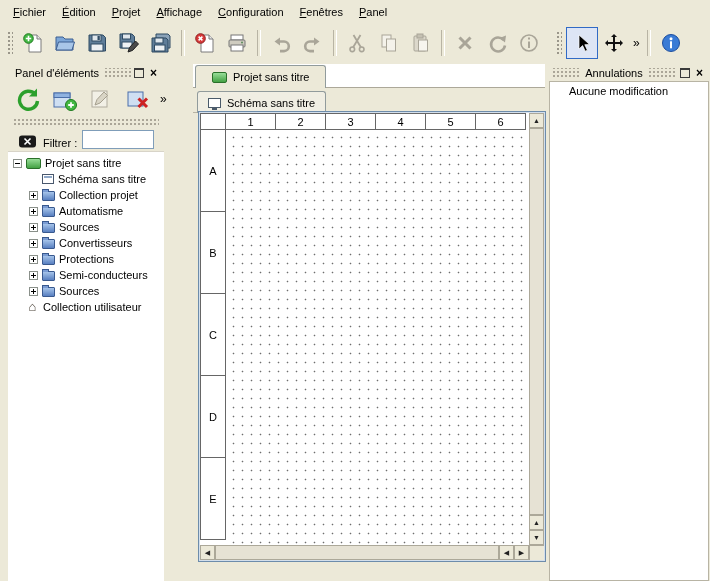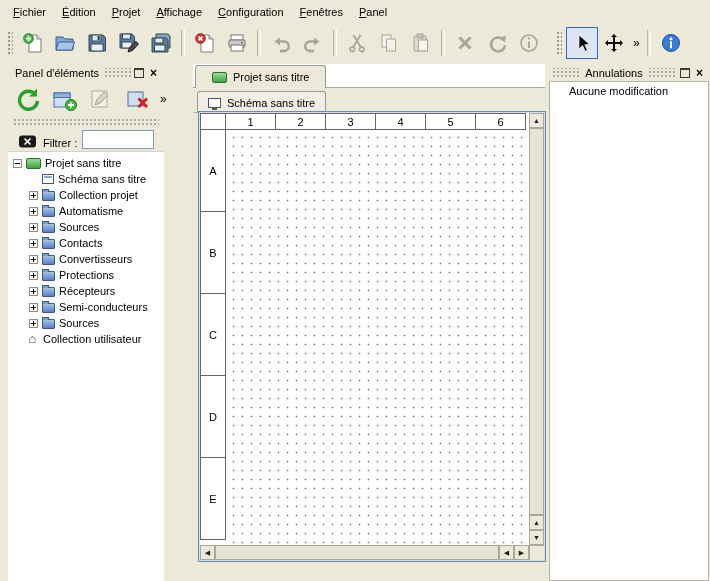--- a/index.html
+++ b/index.html
@@ -326,36 +326,26 @@
       <span>Automatisme</span>
     </div>
     <div class="tree-row d1">
       <span class="exp plus"></span>
       <span class="ticon i-folder"></span>
       <span>Sources</span>
     </div>
     <div class="tree-row d1">
       <span class="exp plus"></span>
       <span class="ticon i-folder"></span>
-      <span>Contacts</span>
-    </div>
-    <div class="tree-row d1">
-      <span class="exp plus"></span>
-      <span class="ticon i-folder"></span>
       <span>Convertisseurs</span>
     </div>
     <div class="tree-row d1">
       <span class="exp plus"></span>
       <span class="ticon i-folder"></span>
       <span>Protections</span>
-    </div>
-    <div class="tree-row d1">
-      <span class="exp plus"></span>
-      <span class="ticon i-folder"></span>
-      <span>Récepteurs</span>
     </div>
     <div class="tree-row d1">
       <span class="exp plus"></span>
       <span class="ticon i-folder"></span>
       <span>Semi-conducteurs</span>
     </div>
     <div class="tree-row d1">
       <span class="exp plus"></span>
       <span class="ticon i-folder"></span>
       <span>Sources</span>

